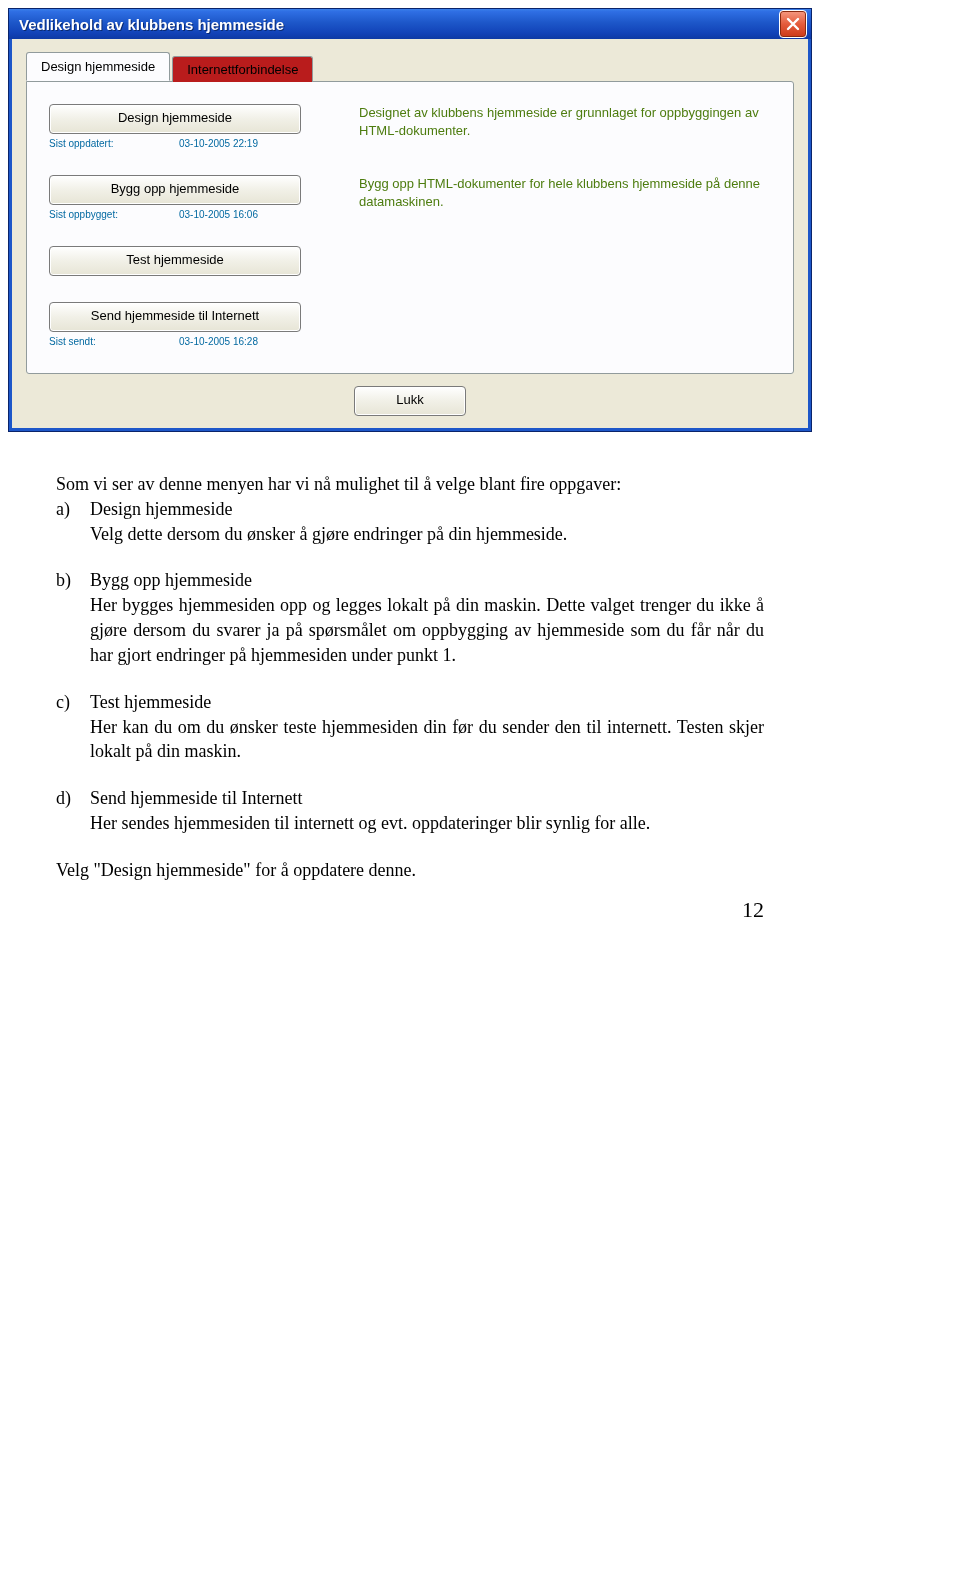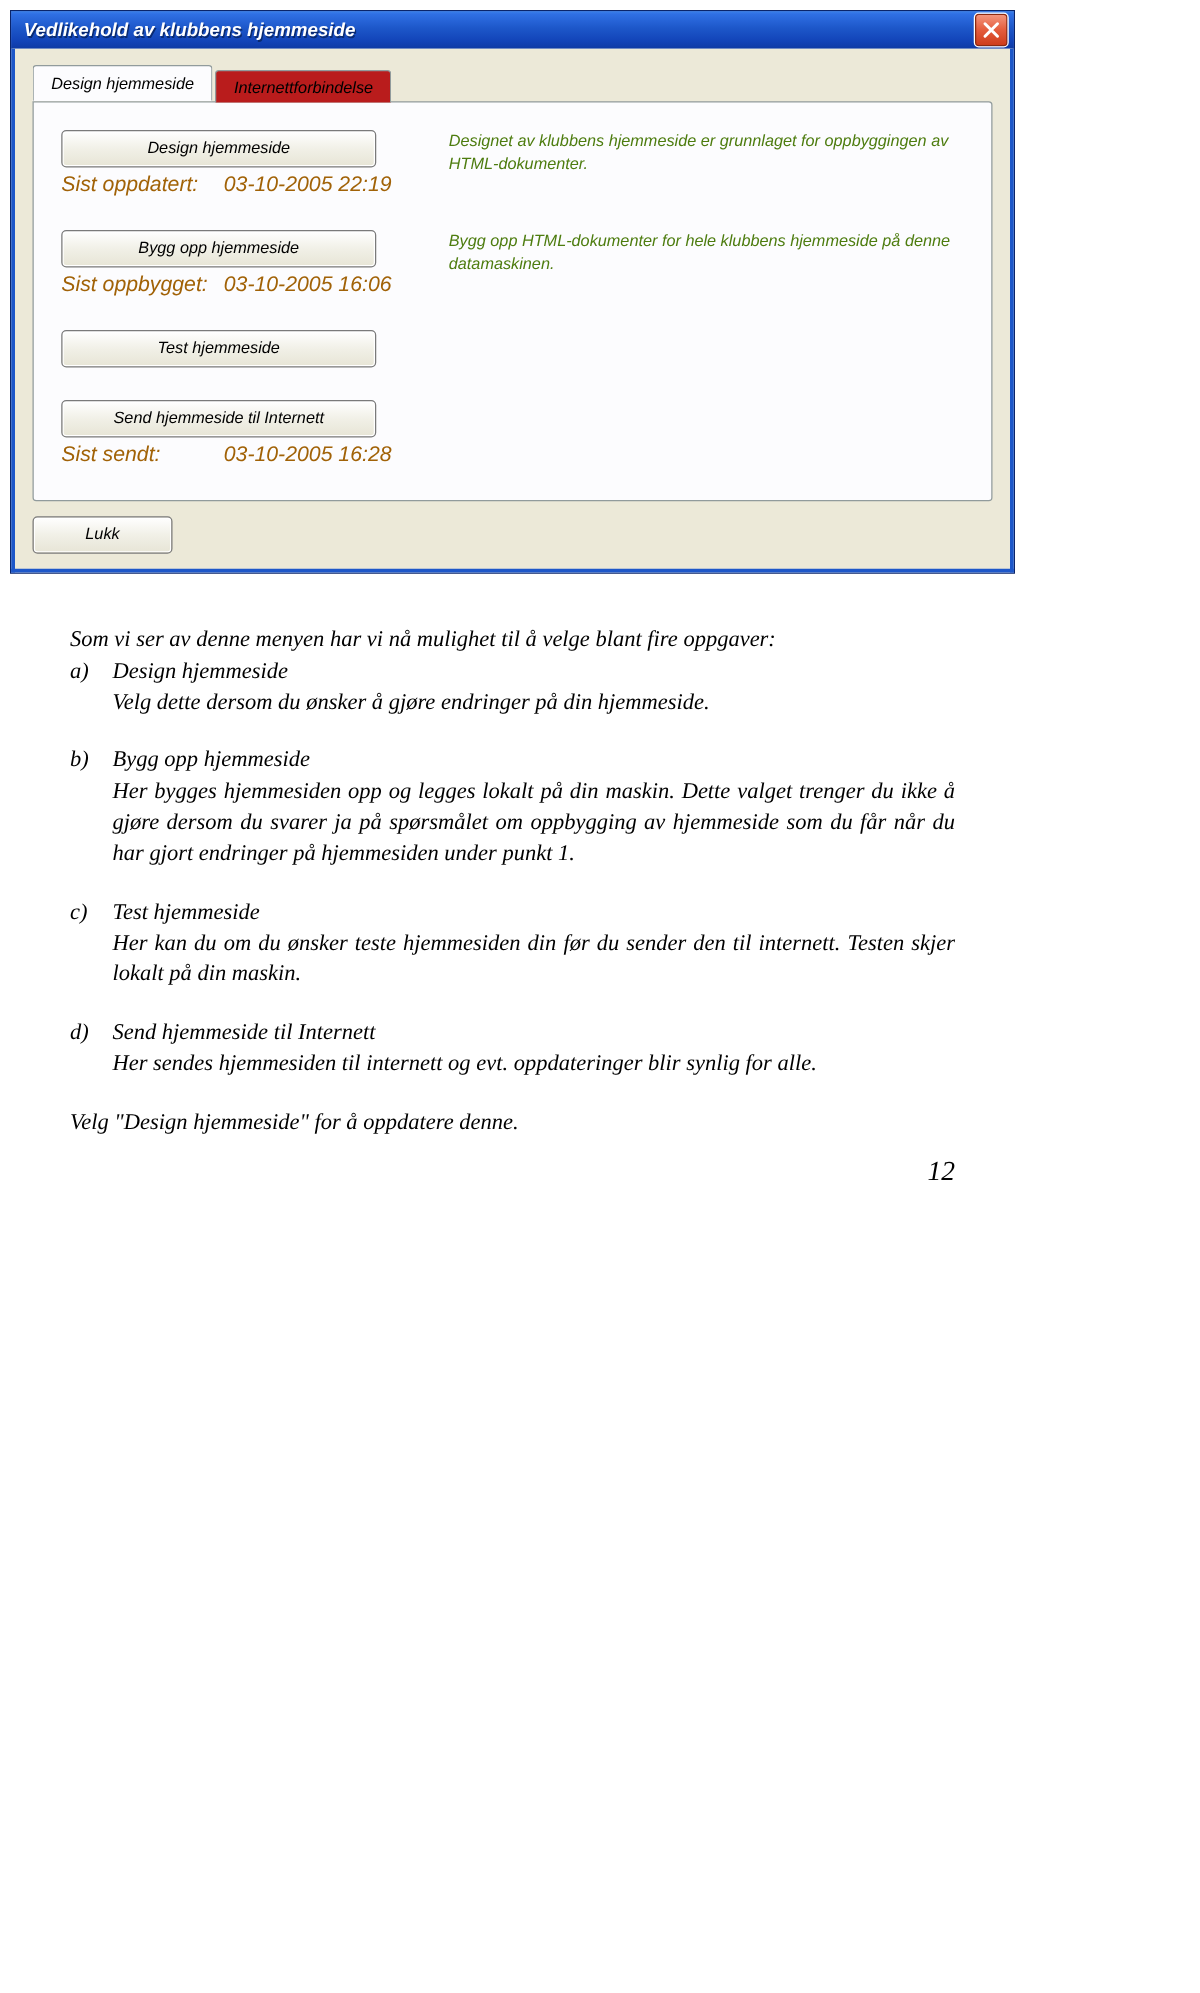--- a/index.html
+++ b/index.html
@@ -6,21 +6,20 @@
     margin: 0;
     padding: 0;
     background: #ffffff;
     font-family: "Tahoma", "Arial", sans-serif;
     width: 960px;
   }
   .page {
     width: 820px;
     position: relative;
     padding-bottom: 60px;
-    font-style: italic;
   }
 
   
   .xp-window {
     margin: 8px 8px 0 8px;
     border: 1px solid #0a246a;
     box-shadow: 0 0 0 1px #255bcc inset;
   }
   .titlebar {
     height: 30px;
@@ -124,31 +123,31 @@
     border-radius: 4px;
     font-size: 13px;
     color: #000;
     text-align: center;
     line-height: 26px;
     box-shadow: 0 0 0 1px #ffffff inset;
     cursor: pointer;
   }
   .status {
     margin-top: 4px;
-    font-size: 17px;
-    color: #a16207;
+    font-size: 10px;
+    color: #0369a1;
     display: flex;
     width: 290px;
   }
   .status .lbl { width: 130px; flex: 0 0 130px; }
   .status .val { flex: 1 1 auto; }
 
   .footer-btns {
     display: flex;
-    justify-content: flex-start;
+    justify-content: center;
     padding-top: 12px;
   }
   .footer-btns .xp-btn {
     width: 110px;
   }
 
   
   .doc {
     padding: 40px 56px 0 56px;
     font-family: "Book Antiqua", "Palatino Linotype", "Georgia", serif;

